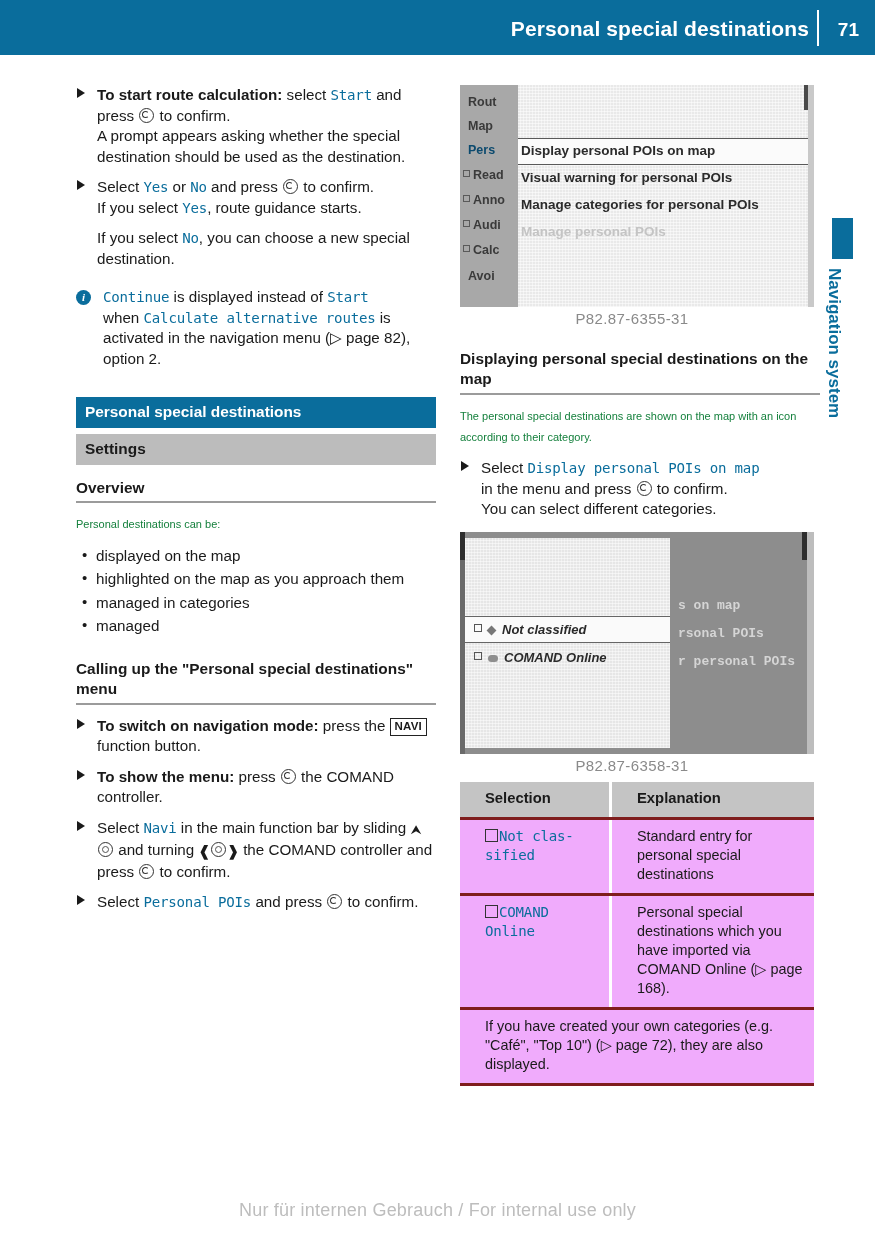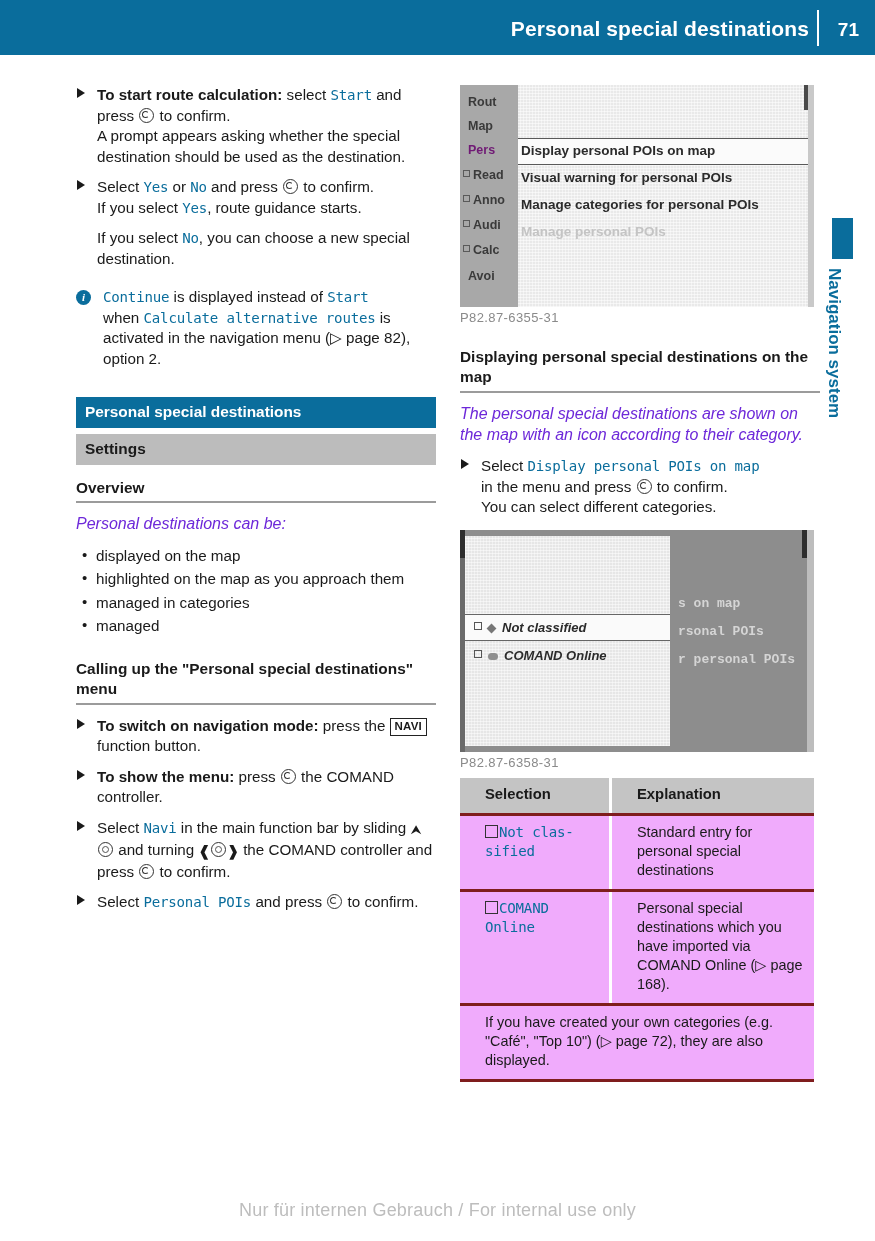--- a/index.html
+++ b/index.html
@@ -74,25 +74,24 @@
   .col {
     position: absolute;
     top: 85px;
     width: 360px;
   }
   .col-left  { left: 76px; }
   .col-right { left: 460px; }
 
   
   .para {
-    font-size: 16px;
+    font-size: 11px;
     line-height: 20.5px;
     margin: 0 0 11px 0;
-    color: #6d28d9;
-    font-style: italic;
+    color: #15803d;
   }
   .step {
     position: relative;
     padding-left: 21px;
     font-size: 15.2px;
     line-height: 20.5px;
     margin: 0 0 10px 0;
   }
   .step-arrow {
     position: absolute;
@@ -239,22 +238,22 @@
   ul.bullets li::before {
     content: "•";
     position: absolute;
     left: 6px; top: -1px;
     font-size: 15px;
   }
 
   
   .fig { margin: 0 16px 6px 0; }
   .fig-caption {
-    text-align: left;
-    font-size: 13px;
+    text-align: center;
+    font-size: 15px;
     color: #8a8a8a;
     letter-spacing: 0.4px;
     font-family: "Liberation Sans", sans-serif;
     margin-top: 3px;
   }
 
   
   .shot1 {
     position: relative;
     width: 354px; height: 222px;
@@ -295,21 +294,21 @@
     color: #3a3a3a;
     white-space: nowrap;
   }
   .lb-item .cb {
     display: inline-block;
     width: 5px; height: 5px;
     border: 1.3px solid #5a5a5a;
     margin-right: 3px;
     vertical-align: 2px;
   }
-  .lb-item.dim { color: #701a75; }
+  .lb-item.dim { color: #0c4a6e; }
   .shot1-menu {
     position: absolute;
     left: 58px; top: 0;
     width: 296px; height: 222px;
   }
   .menu-row {
     position: absolute;
     left: 3px;
     font-size: 13.5px;
     font-weight: bold;

